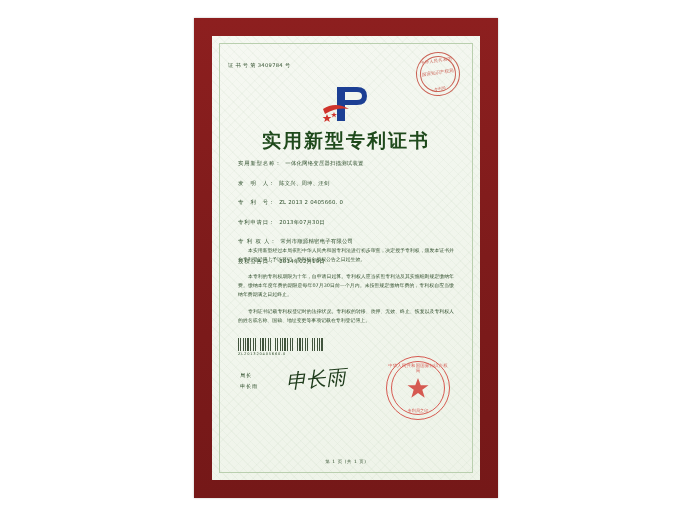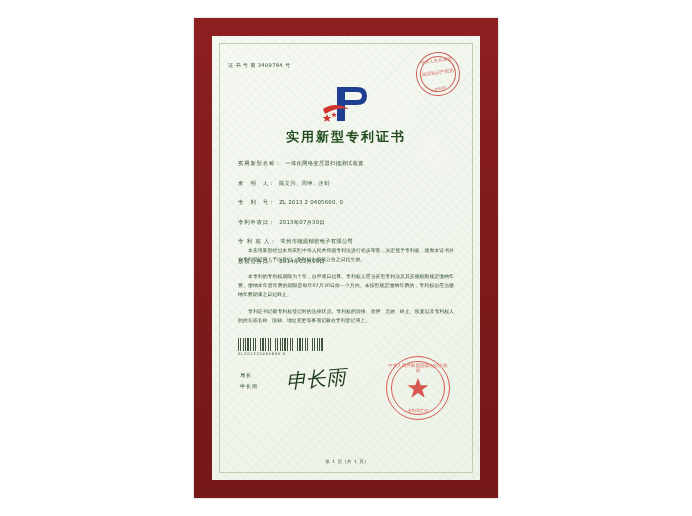--- a/index.html
+++ b/index.html
@@ -144,21 +144,21 @@
   }
 
   
   #doc-title {
     position: absolute;
     left: 0;
     right: 0;
     top: 78px;
     text-align: center;
     font-family: "DejaVu Serif", "Liberation Serif", serif;
-    font-size: 13px;
+    font-size: 19px;
     font-weight: bold;
     letter-spacing: 2px;
     color: #1f4a1c;
   }
 
   
   #fields {
     position: absolute;
     left: 10px;
     right: 10px;

